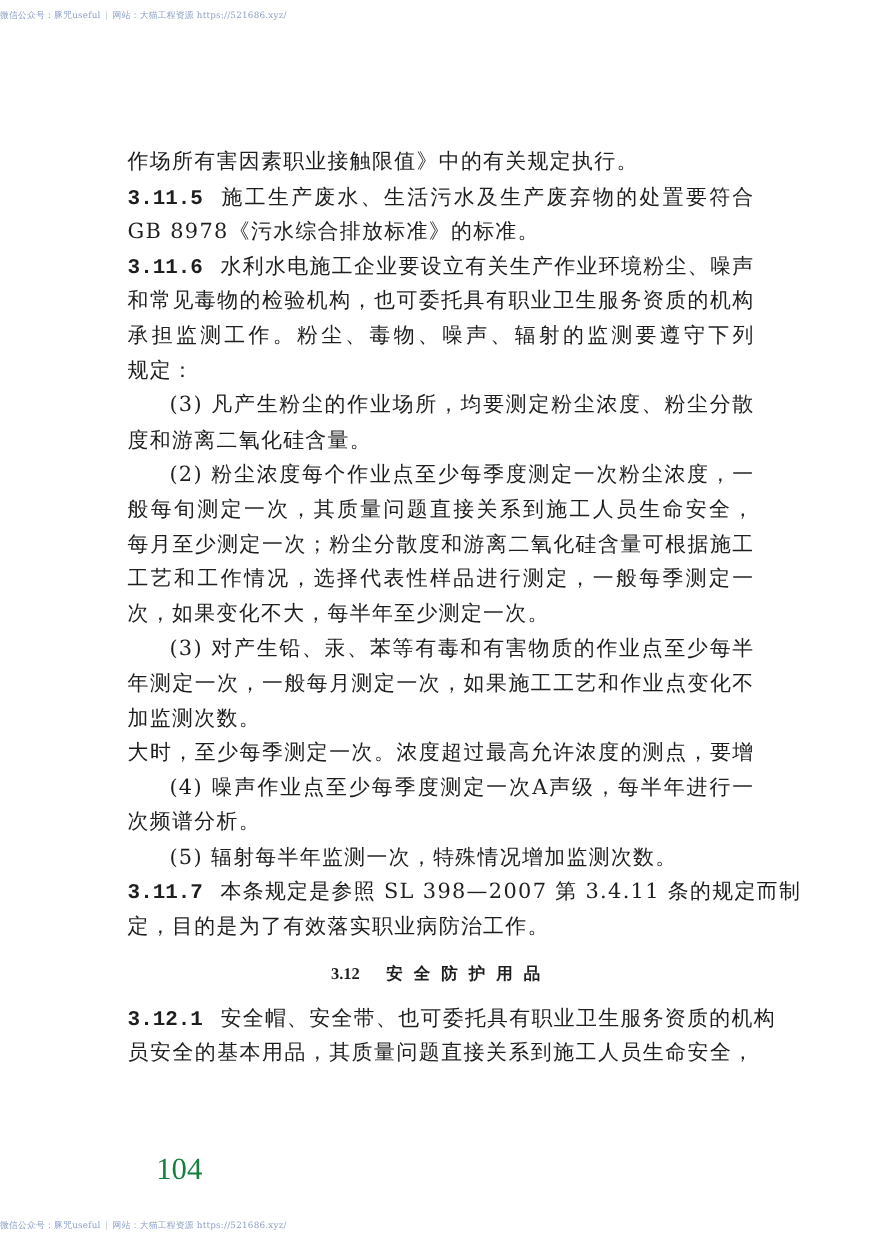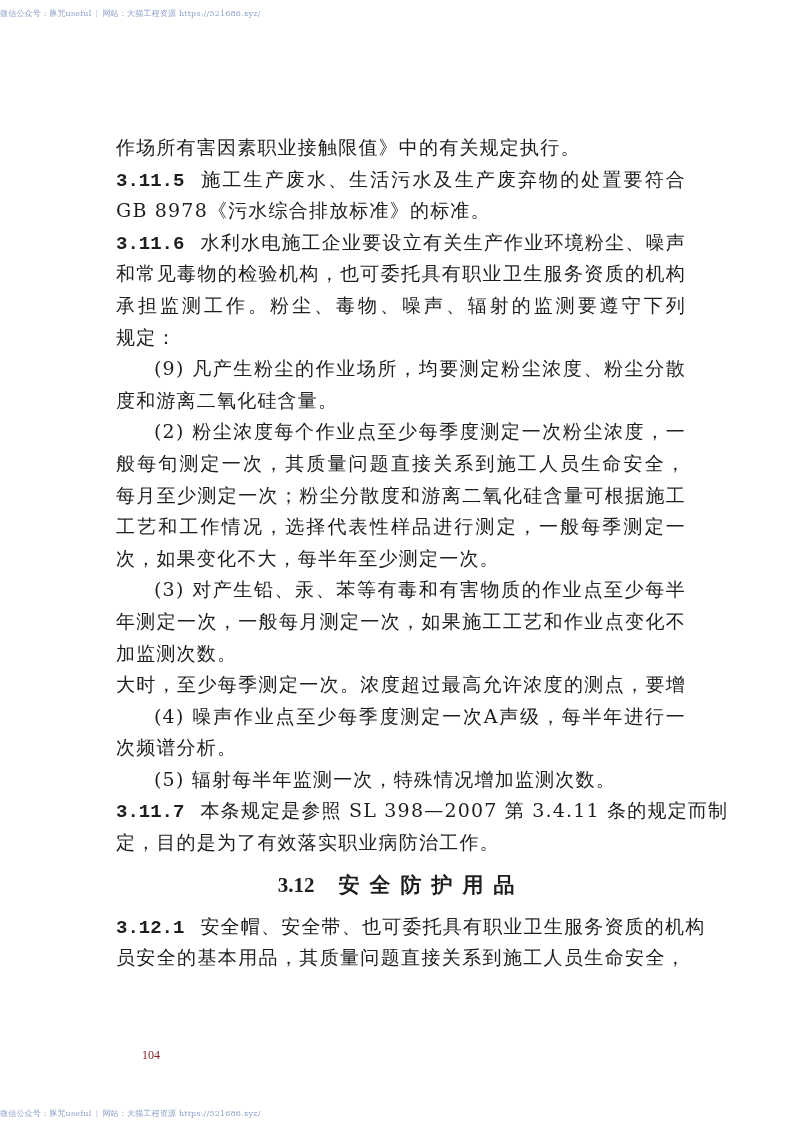--- a/index.html
+++ b/index.html
@@ -9,26 +9,26 @@
       font-size: 8px; color: #8ea0c8; font-family: "DejaVu Serif", serif; letter-spacing: 0.2px; }
     .watermark.top { top: 8px; }
     .watermark.bottom { top: 1108px; }
     .watermark .sep { color: #c0c8dc; margin: 0 4px; }
     .content { position: absolute; left: 116px; top: 132px; width: 570px; }
     .line { font-size: 19px; line-height: 31.6px; height: 31.6px; white-space: nowrap;
       letter-spacing: 1.2px; text-align: justify; text-align-last: justify; }
     .line.last { text-align-last: left; }
     .line.indent { padding-left: 38px; }
     .clause-num { font-weight: bold; font-family: Liberation Mono, monospace; letter-spacing: 0; margin-right: 16px; }
-    .heading { text-align: center; font-size: 21px; font-weight: bold; height: 44px;
+    .heading { text-align: center; font-size: 15px; font-weight: bold; height: 44px;
       line-height: 44px; margin-top: 4px; margin-bottom: 4px; }
     .heading .num { font-family: "Liberation Serif", serif; margin-right: 24px; }
     .heading .title { letter-spacing: 10px; font-family: "DejaVu Sans", sans-serif; font-weight: bold; }
-    .page-number { position: absolute; left: 142px; top: 1048px; font-size: 12px;
-      font-family: "Liberation Serif", serif; color: #7f1d1d; }
+    .page-number { position: absolute; left: 142px; top: 1048px; font-size: 28px;
+      font-family: "Liberation Serif", serif; color: #15803d; }
   </style>
 </head>
 <body>
 
 <div class="watermark top">
   <span>微信公众号：豚咒useful</span><span class="sep">|</span><span>网站：大猫工程资源 https://521686.xyz/</span>
 </div>
 
 <div class="content">
   <div class="line last">作场所有害因素职业接触限值》中的有关规定执行。</div>
@@ -39,21 +39,21 @@
   </div>
 
   <div>
     <div class="line"><span class="clause-num">3.11.6</span><span>水利水电施工企业要设立有关生产作业环境粉尘、噪声</span></div>
     <div class="line">和常见毒物的检验机构，也可委托具有职业卫生服务资质的机构</div>
     <div class="line">承担监测工作。粉尘、毒物、噪声、辐射的监测要遵守下列</div>
     <div class="line last">规定：</div>
   </div>
 
   <div>
-    <div class="line indent">(9) 凡产生粉尘的作业场所，均要测定粉尘浓度、粉尘分散</div>
+    <div class="line indent">(3) 凡产生粉尘的作业场所，均要测定粉尘浓度、粉尘分散</div>
     <div class="line last">度和游离二氧化硅含量。</div>
   </div>
   <div>
     <div class="line indent">(2) 粉尘浓度每个作业点至少每季度测定一次粉尘浓度，一</div>
     <div class="line">般每旬测定一次，其质量问题直接关系到施工人员生命安全，</div>
     <div class="line">每月至少测定一次；粉尘分散度和游离二氧化硅含量可根据施工</div>
     <div class="line">工艺和工作情况，选择代表性样品进行测定，一般每季测定一</div>
     <div class="line last">次，如果变化不大，每半年至少测定一次。</div>
   </div>
   <div>

